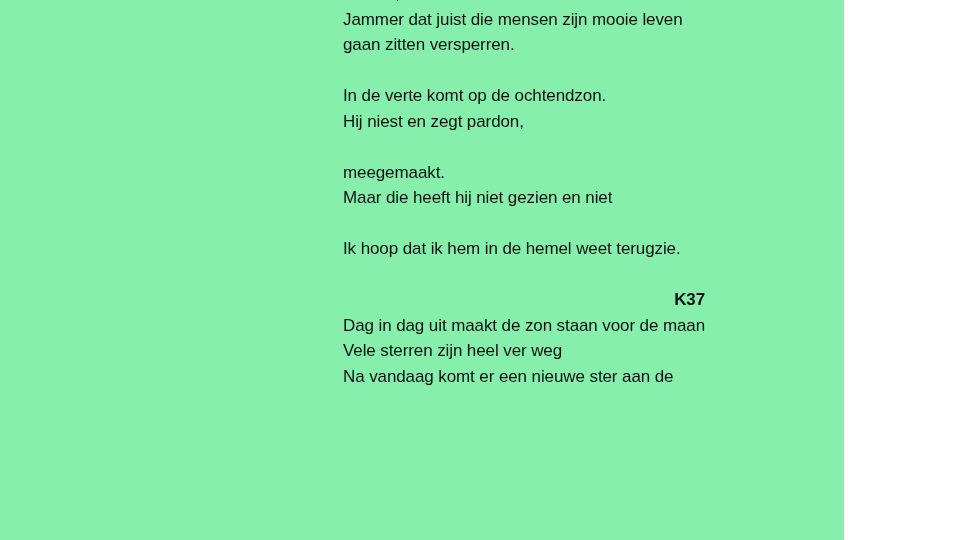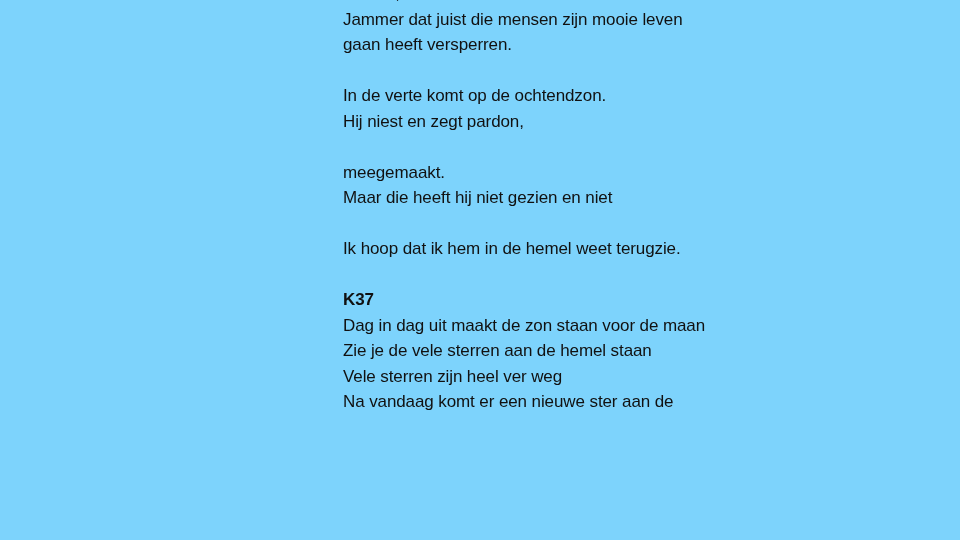--- a/index.html
+++ b/index.html
@@ -5,23 +5,23 @@
     html, body {
       margin: 0;
       padding: 0;
       width: 960px;
       height: 540px;
       background: #ffffff;
       overflow: hidden;
     }
     .page {
       position: relative;
-      width: 960px;
+      width: 844px;
       height: 540px;
-      background: #7dd3fc;
+      background: #86efac;
     }
     .text-block {
       position: absolute;
       left: 343px;
       top: -19px;
       font-family: "Liberation Sans", "DejaVu Sans", sans-serif;
       font-size: 17px;
       line-height: 25.5px;
       color: #111111;
       letter-spacing: -0.1px;
@@ -30,32 +30,33 @@
       display: block;
       white-space: nowrap;
       height: 25.5px;
     }
     .blank {
       display: block;
       height: 25.5px;
     }
     .bold {
       font-weight: bold;
+      text-align: right;
     }
   </style>
 </head>
 <body>
 
 <div class="page">
   <div class="text-block">
 
     <div>
       <span class="line">sterren,</span>
       <span class="line">Jammer dat juist die mensen zijn mooie leven</span>
-      <span class="line">gaan heeft versperren.</span>
+      <span class="line">gaan zitten versperren.</span>
     </div>
     <span class="blank"></span>
 
     <div>
       <span class="line">In de verte komt op de ochtendzon.</span>
       <span class="line">Hij niest en zegt pardon,</span>
     </div>
     <span class="blank"></span>
 
     <div>
@@ -65,19 +66,18 @@
     <span class="blank"></span>
 
     <div>
       <span class="line">Ik hoop dat ik hem in de hemel weet terugzie.</span>
     </div>
     <span class="blank"></span>
 
     <div>
       <span class="line bold">K37</span>
       <span class="line">Dag in dag uit maakt de zon staan voor de maan</span>
-      <span class="line">Zie je de vele sterren aan de hemel staan</span>
       <span class="line">Vele sterren zijn heel ver weg</span>
       <span class="line">Na vandaag komt er een nieuwe ster aan de</span>
     </div>
 
   </div>
 </div>
 
 </body></html>

